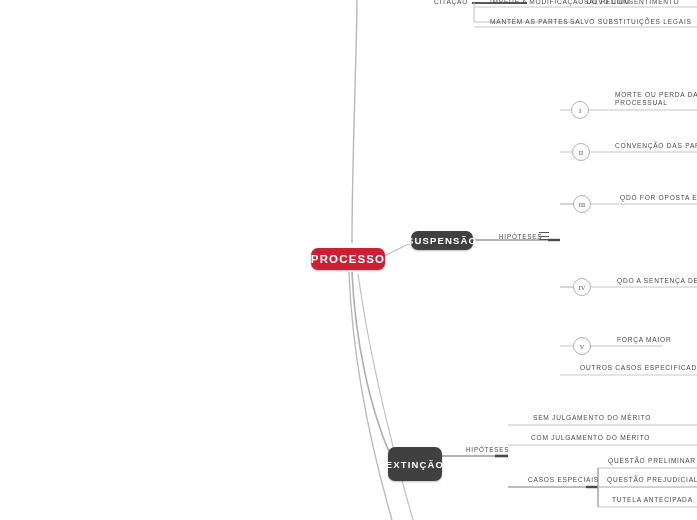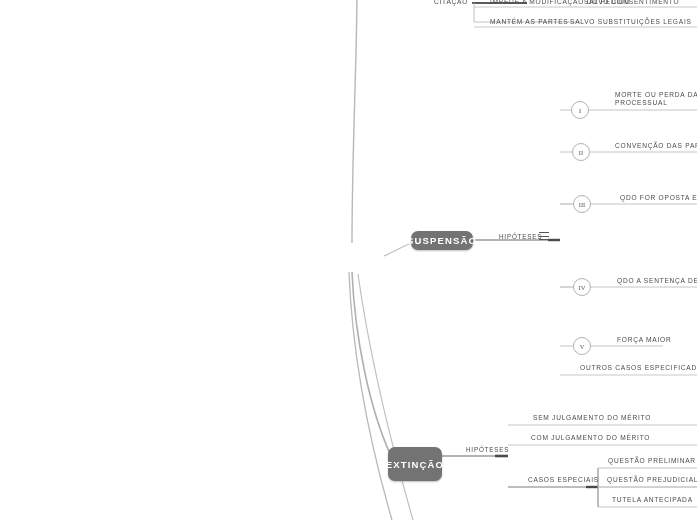--- a/index.html
+++ b/index.html
@@ -40,21 +40,21 @@
     white-space: nowrap;
     box-sizing: border-box;
   }
   .pill.root {
     background: #ca2034;
     font-size: 11.5px;
     padding: 0 12px;
     box-shadow: 0 1px 2px rgba(0,0,0,0.28);
   }
   .pill.branch {
-    background: #737373;
+    background: #404040;
     font-size: 9.5px;
     padding: 0 10px;
     box-shadow: 0 1px 2px rgba(0,0,0,0.25);
   }
 
   
   .leaf {
     position: absolute;
     font-size: 6.6px;
     letter-spacing: 0.75px;
@@ -176,20 +176,21 @@
   </svg>
 
   <div class="leaf" style="left:434px; top:-2px;">CITAÇÃO</div>
 
   <div class="leaf" style="left:490px; top:-2px;">IMPEDE A MODIFICAÇÃO DO PEDIDO</div>
   <div class="leaf" style="left:584px; top:-2px;">SALVO CONSENTIMENTO</div>
 
   <div class="leaf" style="left:490px; top:18px;">MANTÉM AS PARTES</div>
   <div class="leaf" style="left:570px; top:18px;">SALVO SUBSTITUIÇÕES LEGAIS</div>
 
+  <div class="pill root" style="left:311px; top:248px; width:74px; height:22px;">PROCESSO</div>
 
   <div class="pill branch" style="left:411px; top:231px; width:62px; height:19px;">SUSPENSÃO</div>
 
   <div class="conn-label" style="left:499px; top:233px;">HIPÓTESES</div>
 
   <div class="hamburger" style="left:539px; top:232px;">
     <i></i>
       <i></i>
       <i></i>
   </div>

